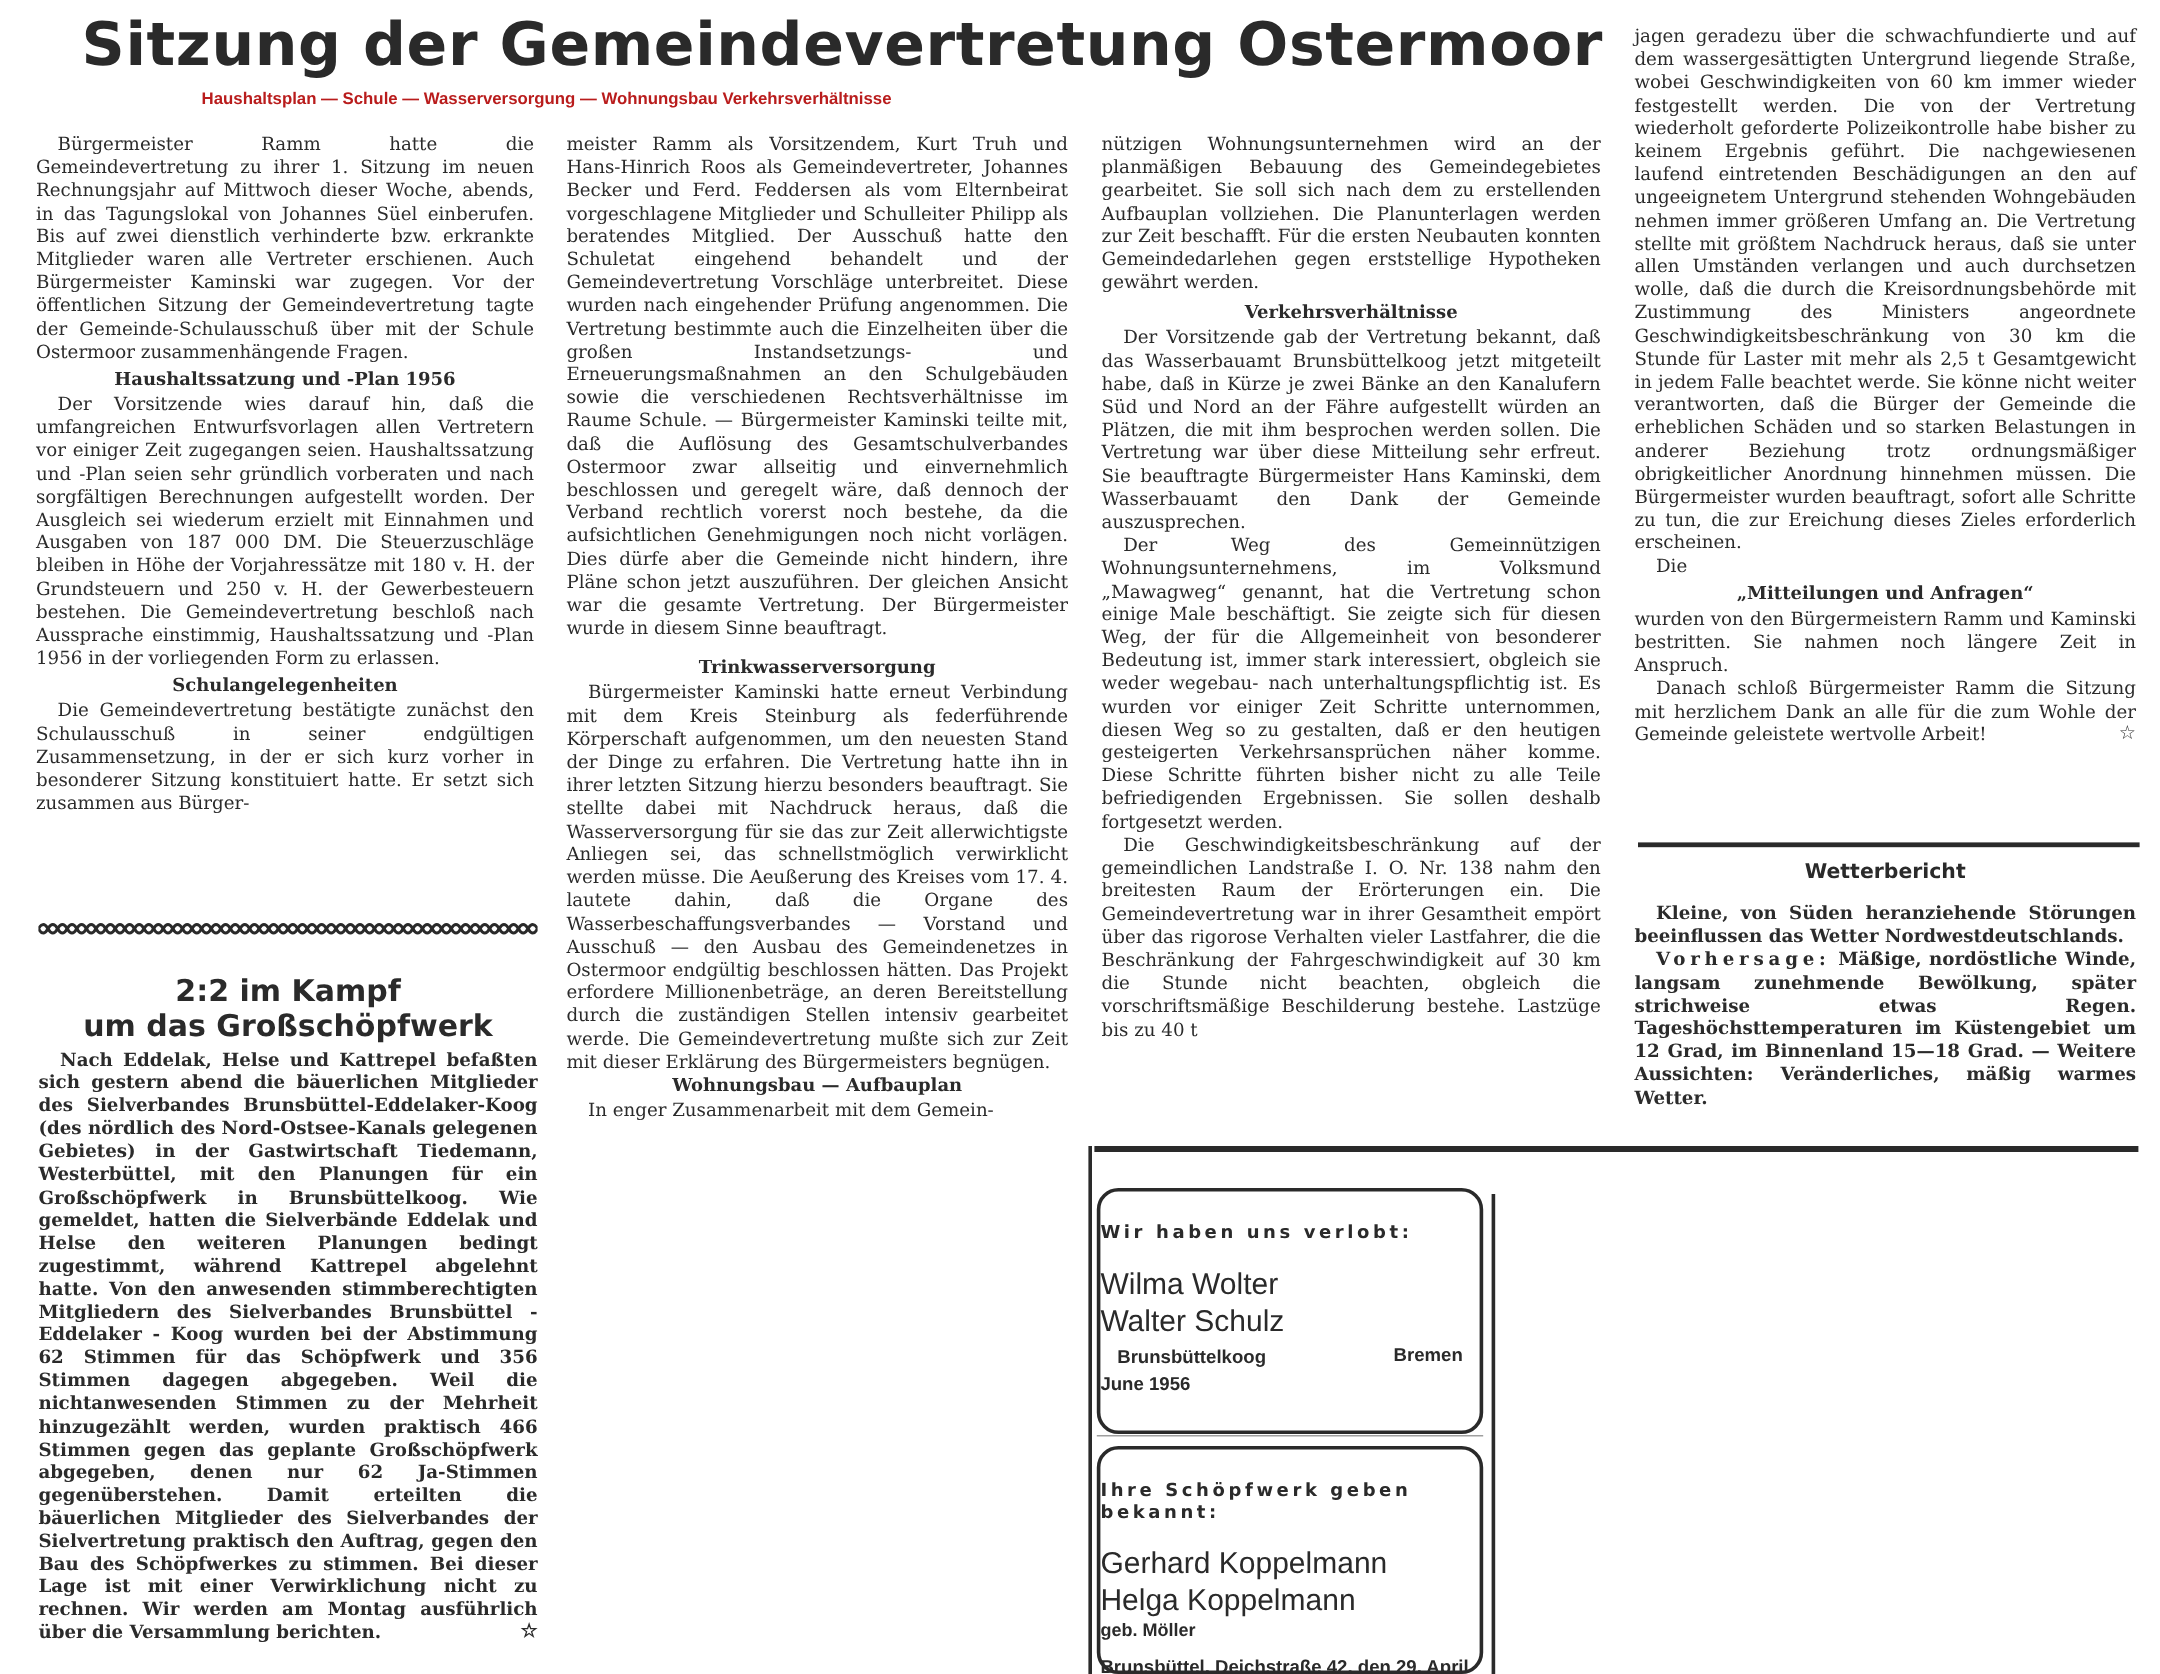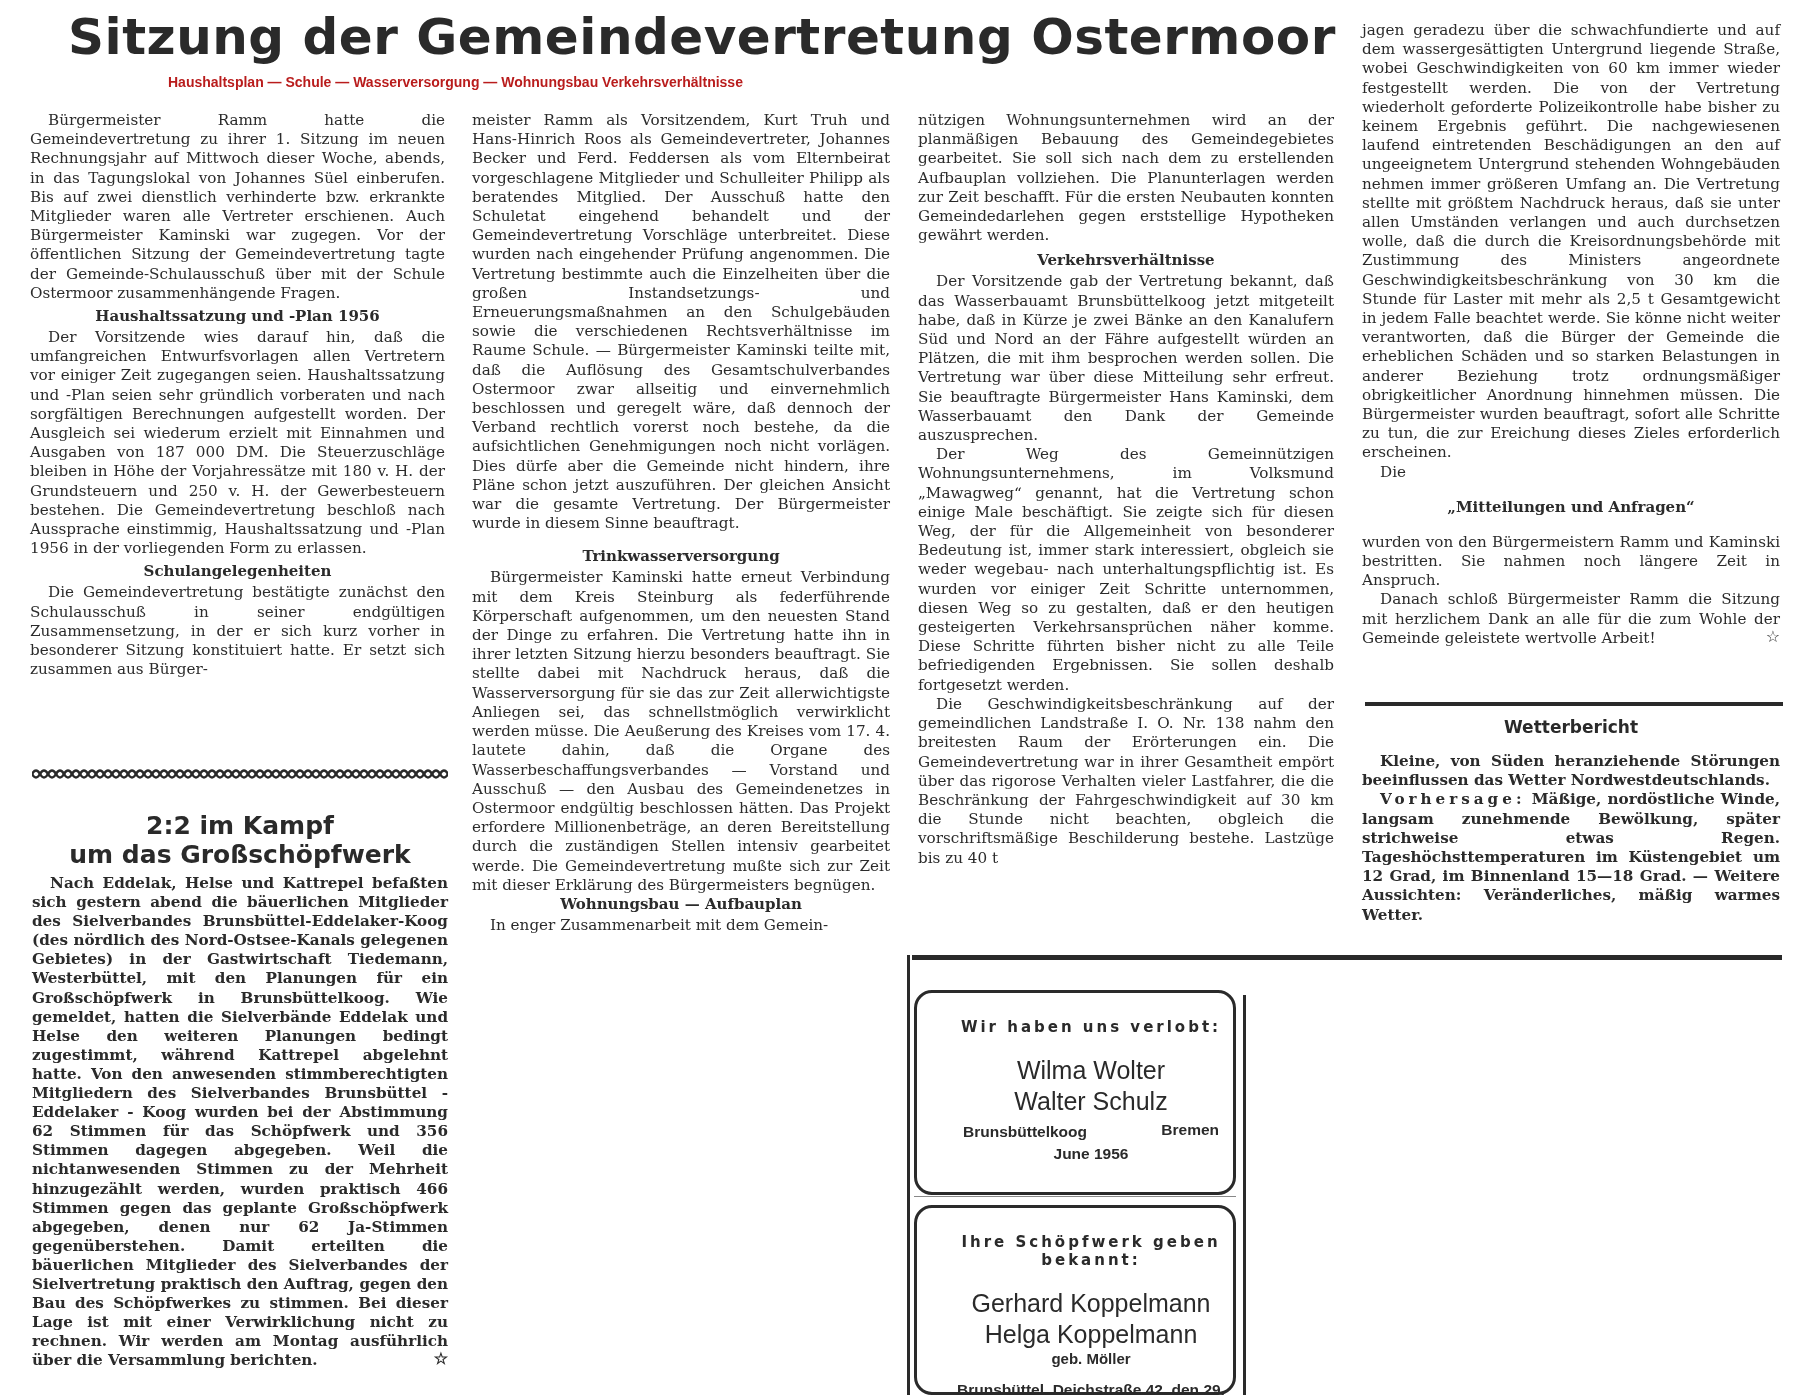--- a/index.html
+++ b/index.html
@@ -17,21 +17,21 @@
   .boldtext { font-weight: bold; font-size: 15.2px; line-height: 19.1px; }
   .ornament { position: absolute; left: 32px; top: 767px; width: 416px; height: 14px; }
   .h2 { position: absolute; left: 32px; top: 811px; width: 416px; text-align: center; font-family: "DejaVu Sans", sans-serif; font-weight: bold; font-size: 25px; line-height: 29px; color: #2a2a2a; }
   .col1b { left: 32px; top: 874px; width: 416px; }
   .star { display: inline-block; float: right; font-size: 16px; line-height: 16px; }
   .vrule { position: absolute; background: #2a2a2a; }
   .hrule { position: absolute; background: #2a2a2a; }
   .weather-title { position: absolute; left: 1362px; top: 717px; width: 418px; text-align: center; font-family: "DejaVu Sans", sans-serif; font-weight: bold; font-size: 17px; color: #2a2a2a; }
   .col4b { left: 1362px; top: 752px; width: 418px; font-weight: bold; }
   .spaced { letter-spacing: 4px; }
-  .adbox { position: absolute; border: 3px solid #2a2a2a; border-radius: 18px; box-sizing: border-box; text-align: center; color: #2a2a2a; font-family: "DejaVu Sans", sans-serif; padding-left: 32px; }
+  .adbox { position: absolute; border: 3px solid #2a2a2a; border-radius: 18px; box-sizing: border-box; text-align: left; color: #2a2a2a; font-family: "DejaVu Sans", sans-serif; }
   .ad1 { left: 914px; top: 990px; width: 322px; height: 205px; }
   .ad2 { left: 914px; top: 1205px; width: 322px; height: 190px; }
   .ad-intro { font-weight: bold; font-size: 15px; letter-spacing: 3px; margin-top: 25px; }
   .ad-names { font-family: "Liberation Sans", sans-serif; font-size: 25px; line-height: 31px; margin-top: 19px; }
   .ad-row { position: relative; height: 40px; font-family: "Liberation Sans", sans-serif; font-weight: bold; font-size: 15.5px; }
   .ad-left { position: absolute; left: 14px; top: 6px; }
   .ad-right { position: absolute; right: 14px; top: 4px; }
   .ad-date { position: absolute; left: 0; right: 0; top: 28px; }
   .ad-sub { font-family: "Liberation Sans", sans-serif; font-weight: bold; font-size: 15px; }
   .ad-addr { font-family: "Liberation Sans", sans-serif; font-weight: bold; font-size: 15.5px; margin-top: 14px; }
@@ -75,21 +75,21 @@
   <p class="noindent">nützigen Wohnungsunternehmen wird an der planmäßigen Bebauung des Gemeindegebietes gearbeitet. Sie soll sich nach dem zu erstellenden Aufbauplan vollziehen. Die Planunterlagen werden zur Zeit beschafft. Für die ersten Neubauten konnten Gemeindedarlehen gegen erststellige Hypotheken gewährt werden.</p>
   <h3 style="margin-top:6px">Verkehrsverhältnisse</h3>
   <p>Der Vorsitzende gab der Vertretung bekannt, daß das Wasserbauamt Brunsbüttelkoog jetzt mitgeteilt habe, daß in Kürze je zwei Bänke an den Kanalufern Süd und Nord an der Fähre aufgestellt würden an Plätzen, die mit ihm besprochen werden sollen. Die Vertretung war über diese Mitteilung sehr erfreut. Sie beauftragte Bürgermeister Hans Kaminski, dem Wasserbauamt den Dank der Gemeinde auszusprechen.</p>
   <p>Der Weg des Gemeinnützigen Wohnungsunternehmens, im Volksmund „Mawagweg“ genannt, hat die Vertretung schon einige Male beschäftigt. Sie zeigte sich für diesen Weg, der für die Allgemeinheit von besonderer Bedeutung ist, immer stark interessiert, obgleich sie weder wegebau- nach unterhaltungspflichtig ist. Es wurden vor einiger Zeit Schritte unternommen, diesen Weg so zu gestalten, daß er den heutigen gesteigerten Verkehrsansprüchen näher komme. Diese Schritte führten bisher nicht zu alle Teile befriedigenden Ergebnissen. Sie sollen deshalb fortgesetzt werden.</p>
   <p>Die Geschwindigkeitsbeschränkung auf der gemeindlichen Landstraße I. O. Nr. 138 nahm den breitesten Raum der Erörterungen ein. Die Gemeindevertretung war in ihrer Gesamtheit empört über das rigorose Verhalten vieler Lastfahrer, die die Beschränkung der Fahrgeschwindigkeit auf 30 km die Stunde nicht beachten, obgleich die vorschriftsmäßige Beschilderung bestehe. Lastzüge bis zu 40 t</p>
 </div>
 
 <div class="col col4">
   <p class="noindent" style="margin-top:18px">jagen geradezu über die schwachfundierte und auf dem wassergesättigten Untergrund liegende Straße, wobei Geschwindigkeiten von 60 km immer wieder festgestellt werden. Die von der Vertretung wiederholt geforderte Polizeikontrolle habe bisher zu keinem Ergebnis geführt. Die nachgewiesenen laufend eintretenden Beschädigungen an den auf ungeeignetem Untergrund stehenden Wohngebäuden nehmen immer größeren Umfang an. Die Vertretung stellte mit größtem Nachdruck heraus, daß sie unter allen Umständen verlangen und auch durchsetzen wolle, daß die durch die Kreisordnungsbehörde mit Zustimmung des Ministers angeordnete Geschwindigkeitsbeschränkung von 30 km die Stunde für Laster mit mehr als 2,5 t Gesamtgewicht in jedem Falle beachtet werde. Sie könne nicht weiter verantworten, daß die Bürger der Gemeinde die erheblichen Schäden und so starken Belastungen in anderer Beziehung trotz ordnungsmäßiger obrigkeitlicher Anordnung hinnehmen müssen. Die Bürgermeister wurden beauftragt, sofort alle Schritte zu tun, die zur Ereichung dieses Zieles erforderlich erscheinen.</p>
   <p>Die</p>
-  <h3 style="margin:16px">„Mitteilungen und Anfragen“</h3>
+  <h3 style="margin:3px">„Mitteilungen und Anfragen“</h3>
   <p class="noindent">wurden von den Bürgermeistern Ramm und Kaminski bestritten. Sie nahmen noch längere Zeit in Anspruch.</p>
   <p><span>Danach schloß Bürgermeister Ramm die Sitzung mit herzlichem Dank an alle für die zum Wohle der Gemeinde geleistete wertvolle Arbeit!</span> <span class="star">☆</span></p>
 </div>
 
 <div class="hrule" style="left:1365px; top:702px; width:418px; height:4px;"></div>
 <div class="weather-title">Wetterbericht</div>
 <div class="col col4b">
   <p>Kleine, von Süden heranziehende Störungen beeinflussen das Wetter Nordwestdeutschlands.</p>
   <p><span class="spaced">Vorhersage:</span> <span>Mäßige, nordöstliche Winde, langsam zunehmende Bewölkung, später strichweise etwas Regen. Tageshöchsttemperaturen im Küstengebiet um 12 Grad, im Binnenland 15—18 Grad. — Weitere Aussichten: Veränderliches, mäßig warmes Wetter.</span></p>
 </div>

